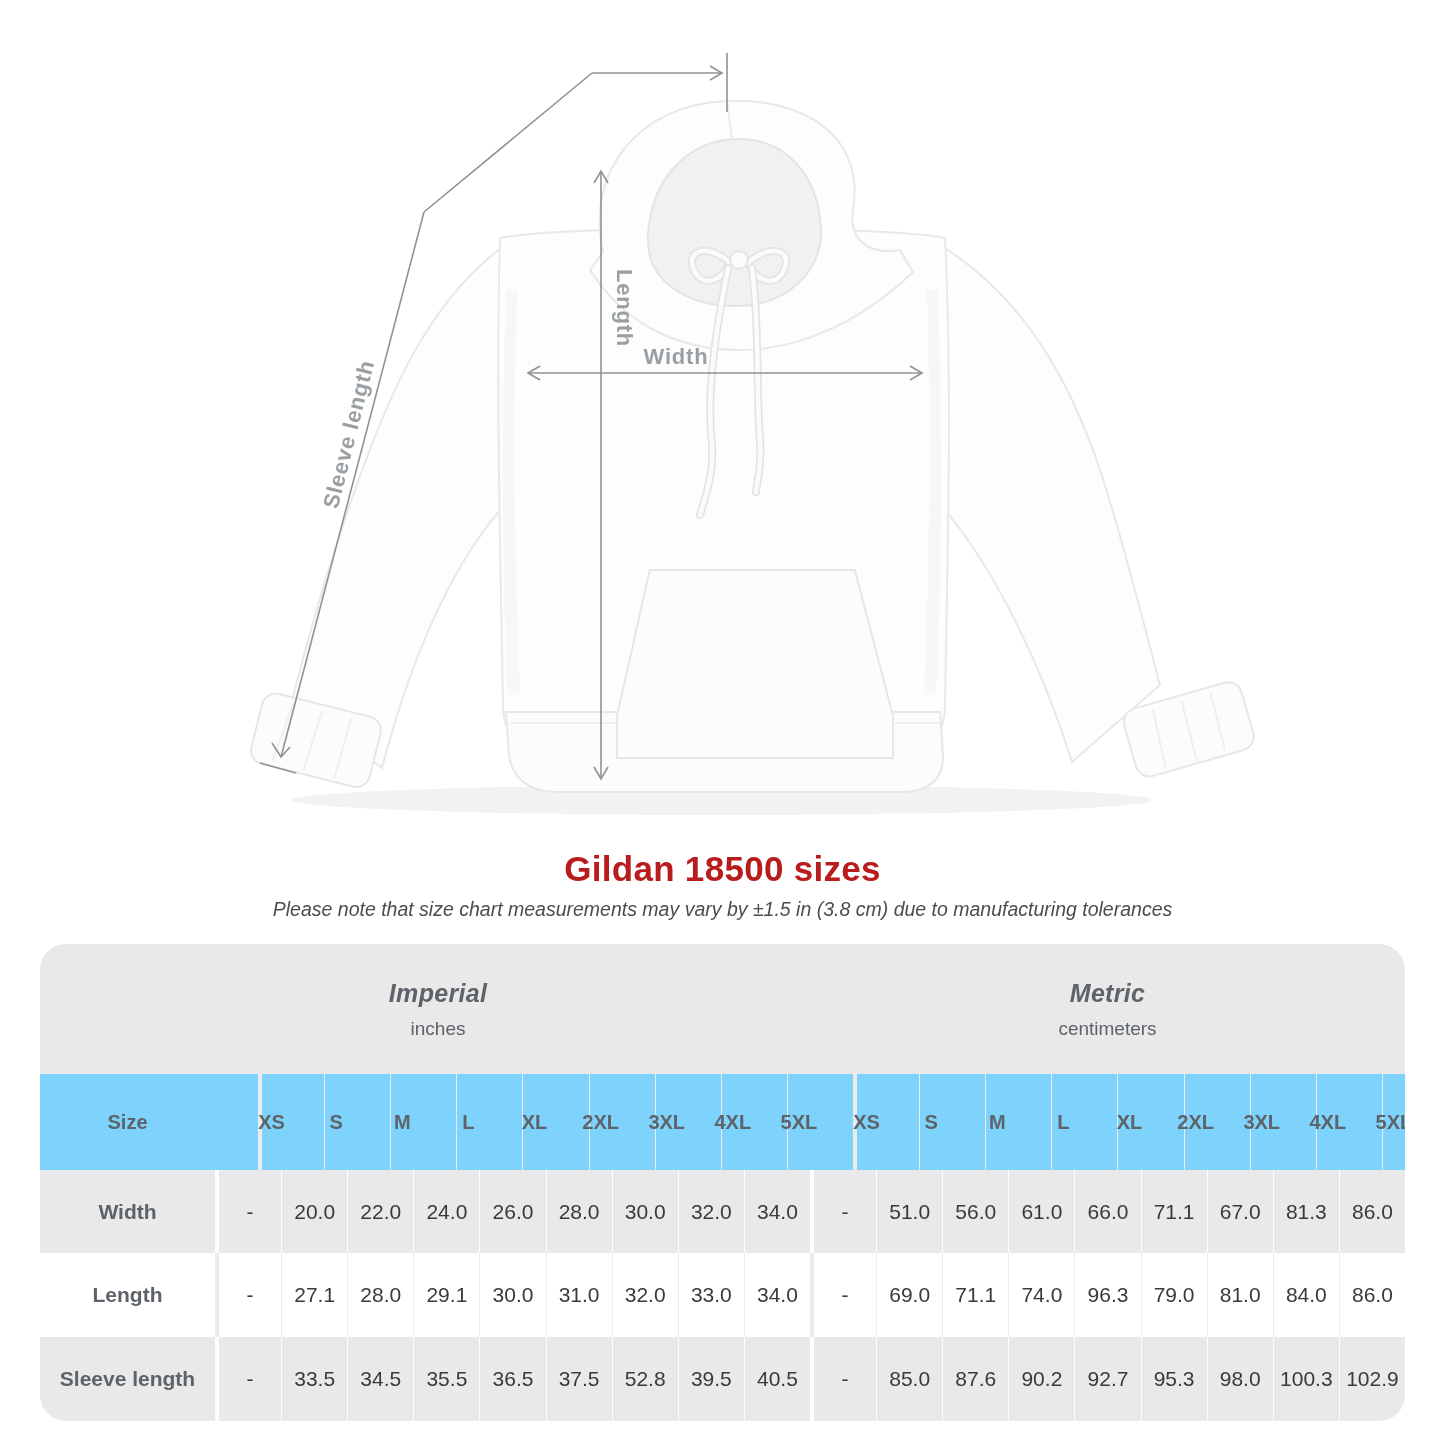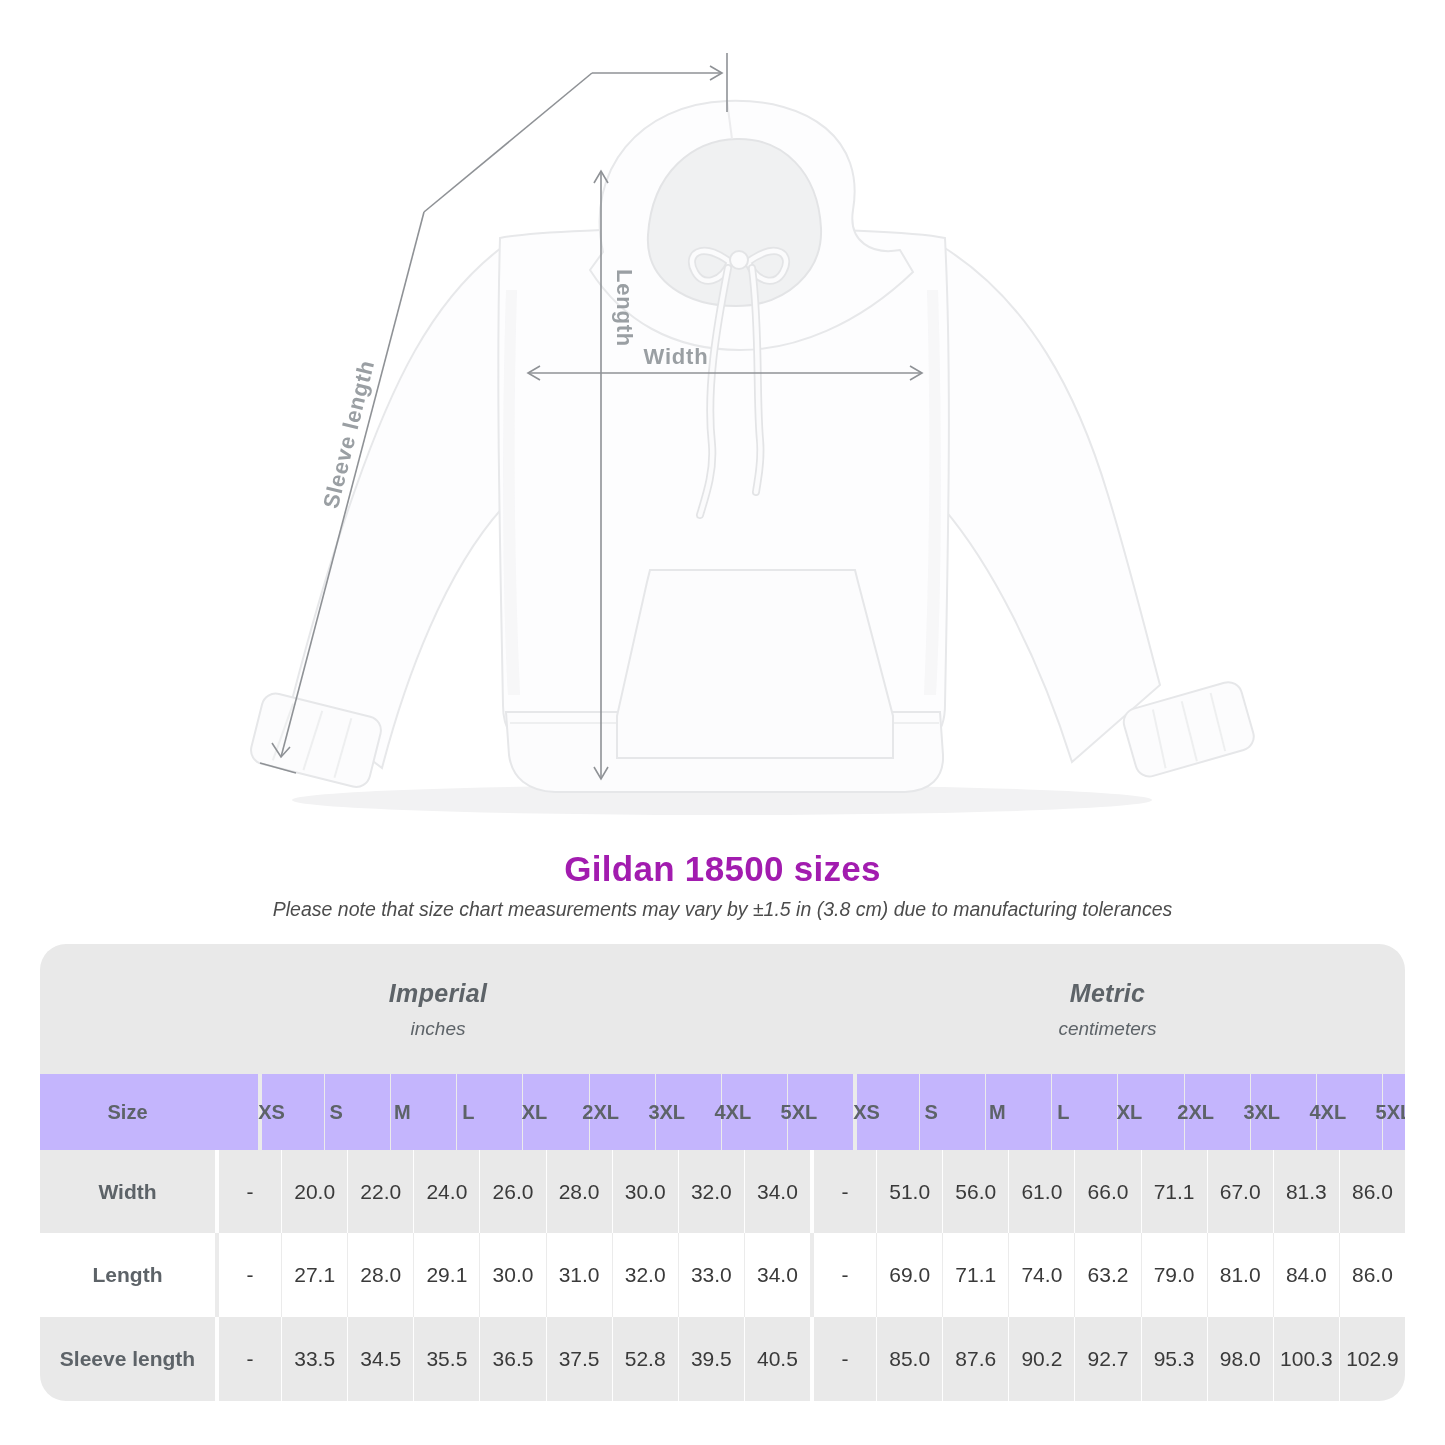--- a/index.html
+++ b/index.html
@@ -6,44 +6,44 @@
   body{
     width:1445px;height:1445px;position:relative;overflow:hidden;
     font-family:"Liberation Sans", sans-serif;
     -webkit-font-smoothing:antialiased;
   }
   .diagram{position:absolute;top:0;left:0;width:1445px;height:832px;}
   .diagram svg{display:block;width:100%;height:100%;}
 
   .page-title{
     position:absolute;top:849px;left:0;width:100%;
-    text-align:center;font-size:35px;font-weight:bold;color:#a21caf;letter-spacing:.3px;
+    text-align:center;font-size:35px;font-weight:bold;color:#b91c1c;letter-spacing:.3px;
   }
   .page-subtitle{
     position:absolute;top:898px;left:0;width:100%;
     text-align:center;font-style:italic;font-size:19.5px;color:#4c4c4c;
   }
 
   .size-table{
     position:absolute;top:944px;left:40px;width:1365px;
     border-radius:26px;overflow:hidden;background:#ffffff;
   }
   .t-row{display:grid;grid-template-columns:175px repeat(18,1fr);}
   .group-row{
     display:grid;grid-template-columns:770px 1fr;height:130px;background:#e9e9e9;
   }
   .group-cell{
     display:flex;flex-direction:column;align-items:center;justify-content:center;gap:10px;
     color:#5d6368;
   }
   .group-cell .g-label{font-size:25px;font-weight:bold;font-style:italic;letter-spacing:.3px;}
-  .group-cell .g-unit{font-size:19px;font-style:italic;}
+  .group-cell .g-unit{font-size:19px;}
   .group-cell.imperial{padding-left:26px;}
 
-  .header-row{height:76px;background:#c4b5fd;}
+  .header-row{height:96px;background:#7dd3fc;}
   .row-width{height:83px;background:#e9e9e9;}
   .row-length{height:84px;background:#ffffff;}
   .row-sleeve{height:84px;background:#e9e9e9;}
 
   .cell{
     display:flex;align-items:center;justify-content:center;
     font-size:21px;color:#3a3a3a;min-width:0;white-space:nowrap;
   }
   .cell.head{font-weight:bold;font-size:20px;color:#5d6368;}
   .cell.row-label{font-weight:bold;color:#5d6368;font-size:21px;}
@@ -208,21 +208,21 @@
       <div class="cell">29.1</div>
       <div class="cell">30.0</div>
       <div class="cell">31.0</div>
       <div class="cell">32.0</div>
       <div class="cell">33.0</div>
       <div class="cell">34.0</div>
       <div class="cell thick">-</div>
       <div class="cell">69.0</div>
       <div class="cell">71.1</div>
       <div class="cell">74.0</div>
-      <div class="cell">63.2</div>
+      <div class="cell">96.3</div>
       <div class="cell">79.0</div>
       <div class="cell">81.0</div>
       <div class="cell">84.0</div>
       <div class="cell">86.0</div>
     </div>
   <div class="t-row row-sleeve">
     <div class="cell row-label">Sleeve length</div>
   <div class="cell thick">-</div>
       <div class="cell">33.5</div>
       <div class="cell">34.5</div>

